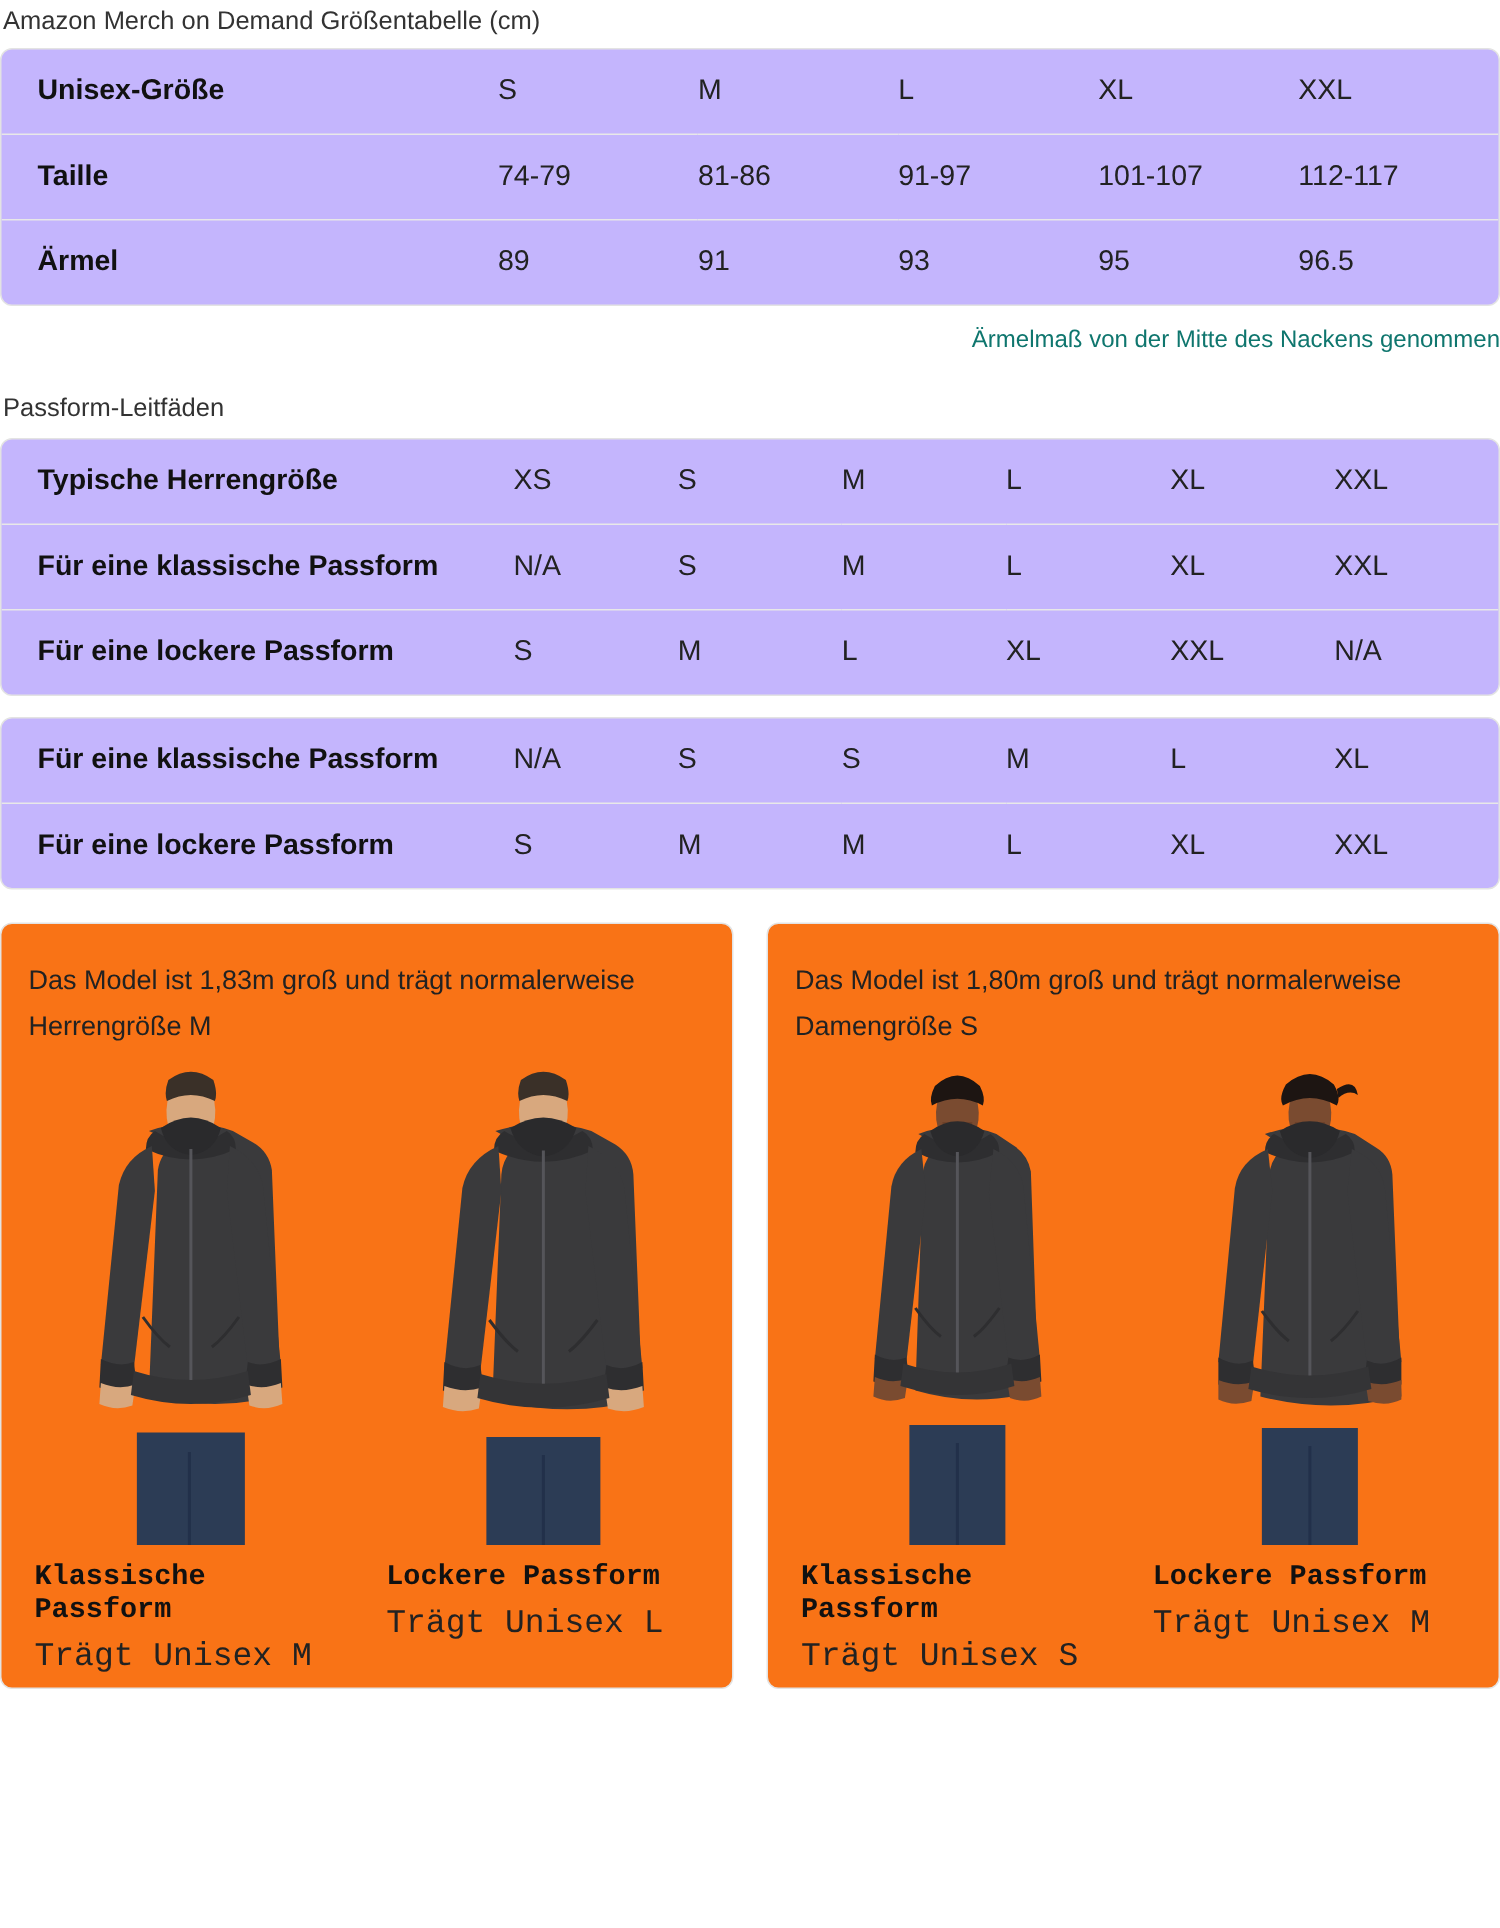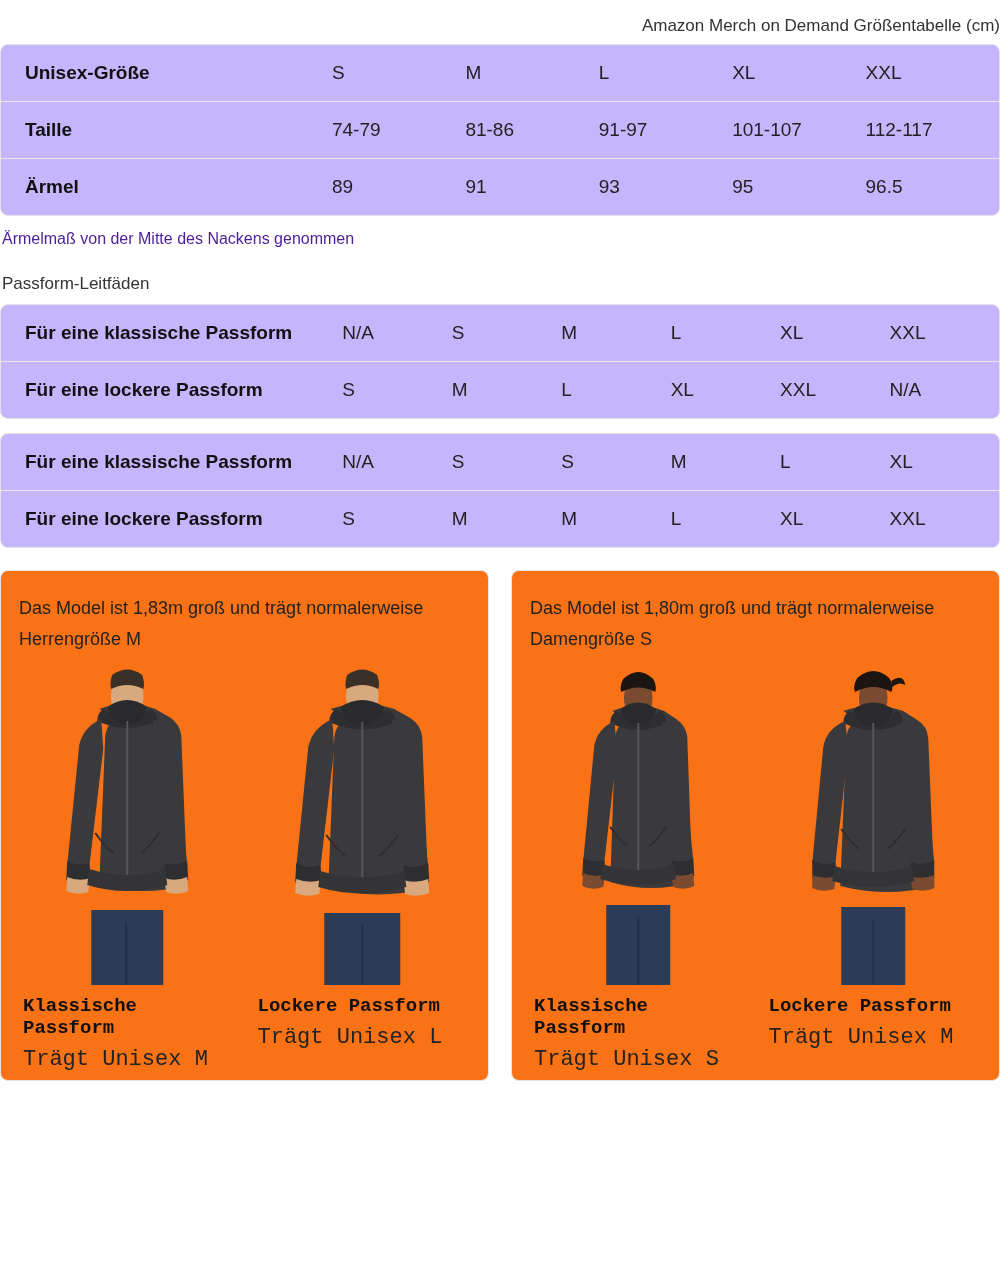--- a/index.html
+++ b/index.html
@@ -17,23 +17,22 @@
   }
   .page {
     width: 1000px;
     padding: 0;
     position: relative;
   }
 
   .doc-title {
     font-size: 17px;
     color: #333333;
-    padding: 16px 0 8px 2px;
+    padding: 4px 0 8px 2px;
     line-height: 20px;
-    text-align: right;
   }
 
   .panel {
     border: 1px solid #e3e3e3;
     border-radius: 8px;
     background: #c4b5fd;
     overflow: hidden;
   }
 
   table.sizes {
@@ -63,22 +62,23 @@
   
   .chart-main col.c0 { width: 330px; }
   .chart-main col.cx { width: 133px; }
 
   
   .chart-fit col.c0 { width: 340px; }
   .chart-fit col.cx { width: 109px; }
 
   .note {
     font-size: 16px;
-    color: #4c1d95;
+    color: #0f766e;
     padding: 14px 0 8px 2px;
+    text-align: right;
   }
   .section-label {
     font-size: 17px;
     color: #333333;
     padding: 18px 0 10px 2px;
   }
   .gap-12 { height: 14px; }
 
   
   .models {
@@ -200,20 +200,29 @@
       <colgroup>
         <col class="c0">
           <col class="cx">
           <col class="cx">
           <col class="cx">
           <col class="cx">
           <col class="cx">
           <col class="cx">
       </colgroup>
       <tbody>
+        <tr>
+          <th class="rowhead">Typische Herrengröße</th>
+          <td>XS</td>
+          <td>S</td>
+          <td>M</td>
+          <td>L</td>
+          <td>XL</td>
+          <td>XXL</td>
+        </tr>
         <tr>
           <th class="rowhead">Für eine klassische Passform</th>
           <td>N/A</td>
           <td>S</td>
           <td>M</td>
           <td>L</td>
           <td>XL</td>
           <td>XXL</td>
         </tr>
         <tr>

